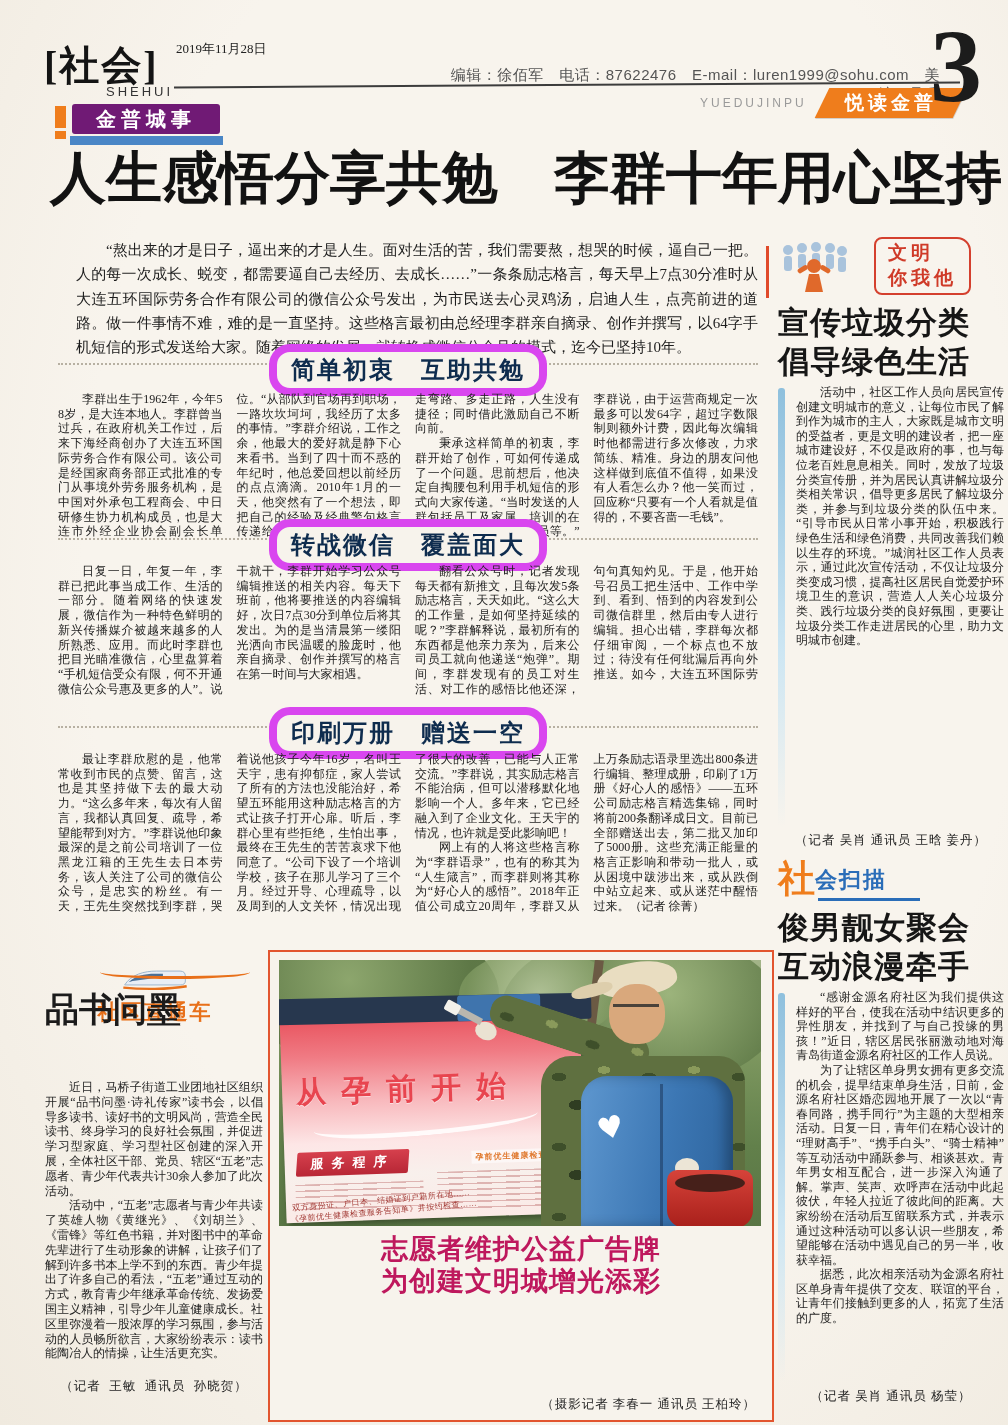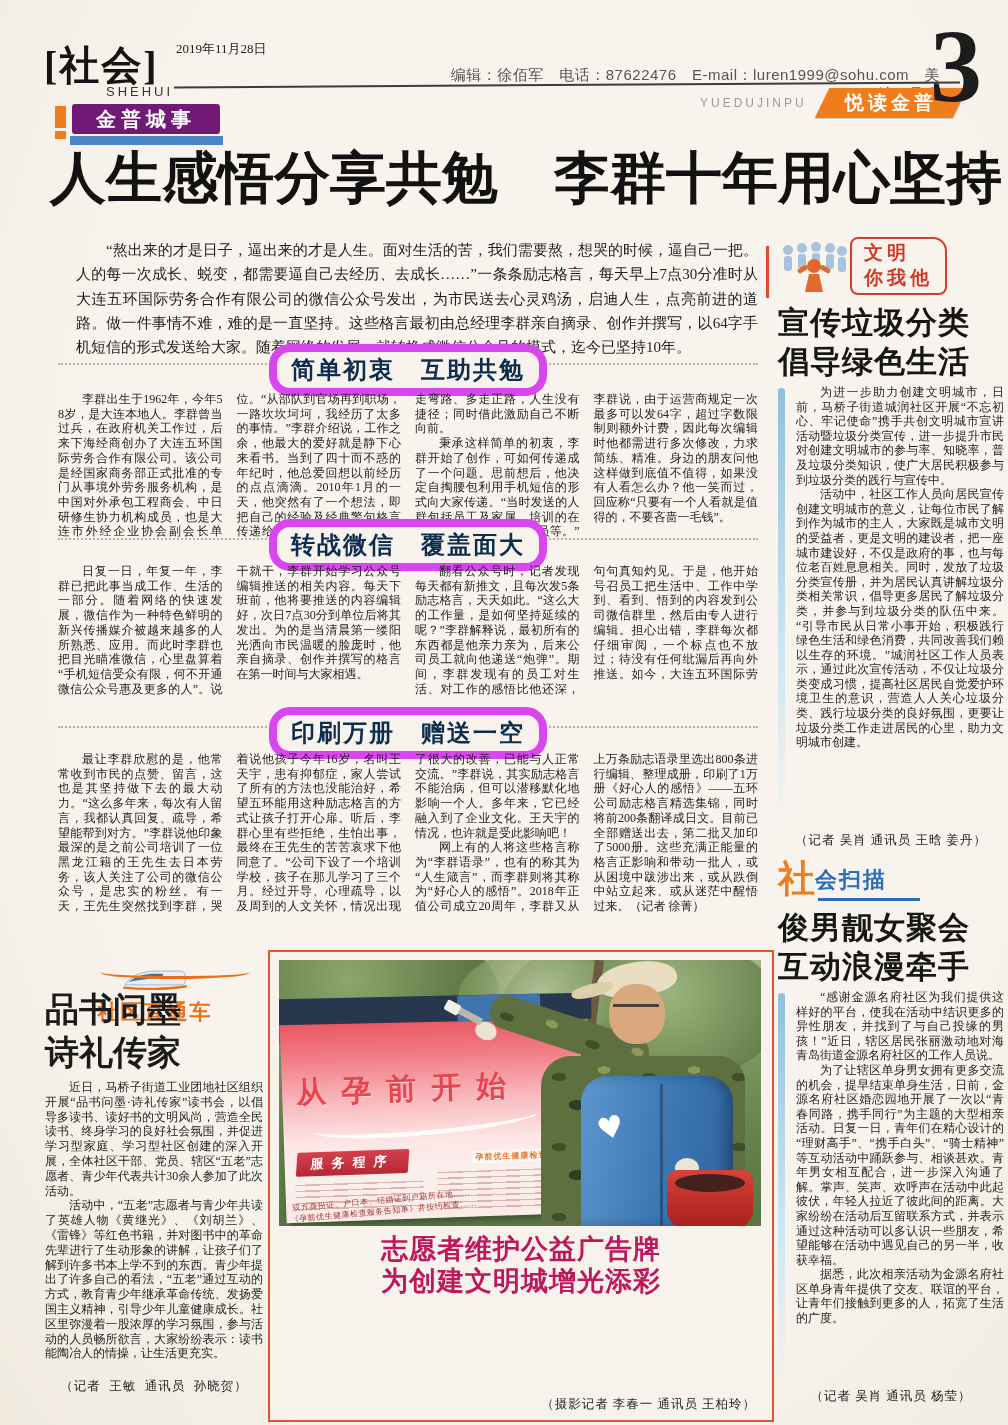--- a/index.html
+++ b/index.html
@@ -46,21 +46,21 @@
 
   
   .side-title{left:778px;width:226px;font:800 31px/1.26 "Liberation Sans",sans-serif;color:#161616;letter-spacing:1px;}
   .side-body{left:778px;width:226px;padding-left:0;font-size:12px;line-height:14.6px;text-align:justify;color:#242424;word-break:break-all;overflow:hidden;}
   .side-body .vbar{position:absolute;left:0;top:3px;bottom:0;width:7px;border-radius:3px;
     background:linear-gradient(180deg,#8fc0dd 0%,#cde6f3 60%,rgba(205,230,243,0) 100%);}
   .side-body .txt{margin-left:18px;}
   .side-body p{margin:0;text-indent:2em;}
   .byline{font-size:12.5px;color:#222;letter-spacing:1px;text-align:center;width:226px;left:778px;}
 
-  .civ-row{left:778px;top:238px;width:226px;height:56px;display:flex;align-items:center;gap:0;}
+  .civ-row{left:778px;top:238px;width:226px;height:56px;display:flex;align-items:center;gap:24px;}
   .civ-box{border:2.5px solid #d4402e;border-radius:8px 14px 8px 8px;padding:2px 12px;color:#cf3a28;
     font:700 19px/1.3 "Liberation Sans",sans-serif;letter-spacing:4px;}
 
   .scan-badge{left:778px;top:854px;width:226px;font-family:"Liberation Sans",sans-serif;}
   .scan-big{font-size:37px;font-weight:800;color:#ef7d1c;vertical-align:-4px;}
   .scan-rest{font-size:22px;font-weight:800;color:#2a6db8;letter-spacing:2px;}
   .scan-underline{position:absolute;left:40px;top:44px;width:102px;height:3px;background:#2a6db8;}
 
   
   .com-badge{left:42px;top:964px;width:226px;display:flex;align-items:center;gap:4px;flex-direction:column;}
@@ -204,21 +204,20 @@
     <div>你我他</div>
   </div>
 </div>
 <div class="abs side-title" style="top:303px">
   <div>宣传垃圾分类</div>
   <div>倡导绿色生活</div>
 </div>
 <div class="abs side-body" style="top:385px;height:442px">
   <div class="vbar"></div>
   <div class="txt">
-    <p>为进一步助力创建文明城市，日前，马桥子街道城润社区开展“不忘初心、牢记使命”携手共创文明城市宣讲活动暨垃圾分类宣传，进一步提升市民对创建文明城市的参与率、知晓率，普及垃圾分类知识，使广大居民积极参与到垃圾分类的践行与宣传中。</p>
     <p>活动中，社区工作人员向居民宣传创建文明城市的意义，让每位市民了解到作为城市的主人，大家既是城市文明的受益者，更是文明的建设者，把一座城市建设好，不仅是政府的事，也与每位老百姓息息相关。同时，发放了垃圾分类宣传册，并为居民认真讲解垃圾分类相关常识，倡导更多居民了解垃圾分类，并参与到垃圾分类的队伍中来。“引导市民从日常小事开始，积极践行绿色生活和绿色消费，共同改善我们赖以生存的环境。”城润社区工作人员表示，通过此次宣传活动，不仅让垃圾分类变成习惯，提高社区居民自觉爱护环境卫生的意识，营造人人关心垃圾分类、践行垃圾分类的良好氛围，更要让垃圾分类工作走进居民的心里，助力文明城市创建。</p>
   </div>
 </div>
 <div class="abs byline" style="top:832px">（记者 吴肖 通讯员 王晗 姜丹）</div>
 
 <div class="abs scan-badge">
   <span class="scan-big">社</span><span class="scan-rest">会扫描</span>
   <div class="scan-underline"></div>
 </div>
 <div class="abs side-title" style="top:908px">
@@ -239,21 +238,20 @@
   <svg width="66" height="30" viewBox="0 0 100 34">
     <path d="M4 26 C14 10 34 5 52 5 L88 5 Q96 5 96 13 L96 20 Q96 26 88 26 Z" fill="#e9eef5" stroke="#9db6cc" stroke-width="1.5"></path>
     <path d="M10 22 C20 12 34 9 50 9 L62 9 L62 14 L16 20 Z" fill="#4a7096"></path>
     <path d="M2 30 C30 33 70 33 98 28" stroke="#e8701a" stroke-width="3.5" fill="none"></path>
   </svg>
   <span class="label">社区直通车</span>
 </div>
 <div class="abs com-underline"></div>
 <div class="abs com-title">
   <div>品书问墨</div>
-  <div>诗礼传家</div>
 </div>
 <div class="abs com-body">
   <p>近日，马桥子街道工业团地社区组织开展“品书问墨·诗礼传家”读书会，以倡导多读书、读好书的文明风尚，营造全民读书、终身学习的良好社会氛围，并促进学习型家庭、学习型社区创建的深入开展，全体社区干部、党员、辖区“五老”志愿者、青少年代表共计30余人参加了此次活动。</p>
   <p>活动中，“五老”志愿者与青少年共读了英雄人物《黄继光》、《刘胡兰》、《雷锋》等红色书籍，并对图书中的革命先辈进行了生动形象的讲解，让孩子们了解到许多书本上学不到的东西。青少年提出了许多自己的看法，“五老”通过互动的方式，教育青少年继承革命传统、发扬爱国主义精神，引导少年儿童健康成长。社区里弥漫着一股浓厚的学习氛围，参与活动的人员畅所欲言，大家纷纷表示：读书能陶冶人的情操，让生活更充实。</p>
 </div>
 <div class="abs com-byline">（记者 王敏 通讯员 孙晓贺）</div>
 
 <div class="abs vol-frame">
   <div class="photo">
     <div class="leaf l1"></div>

